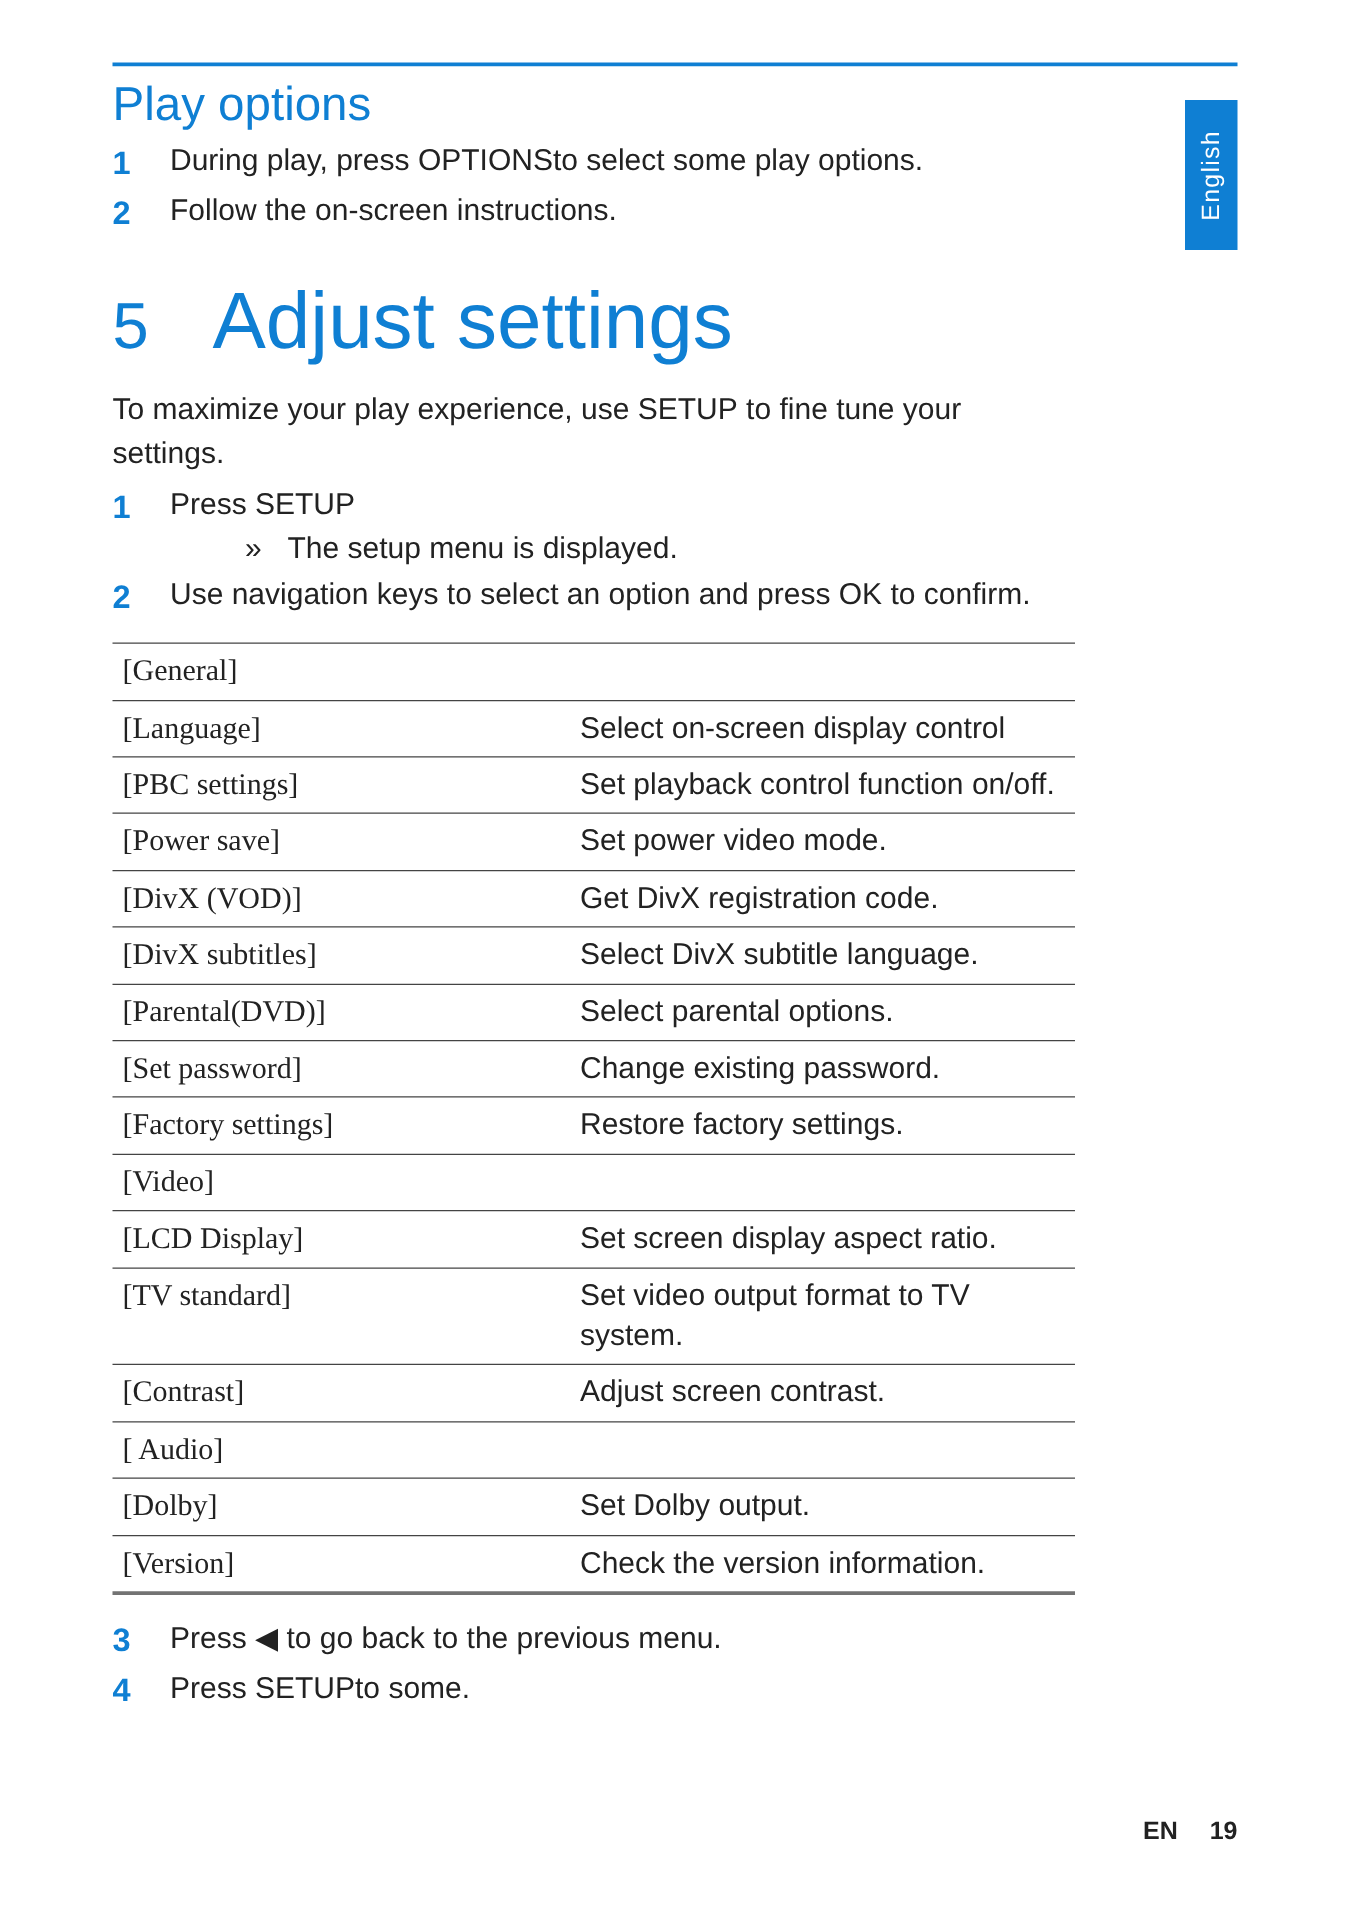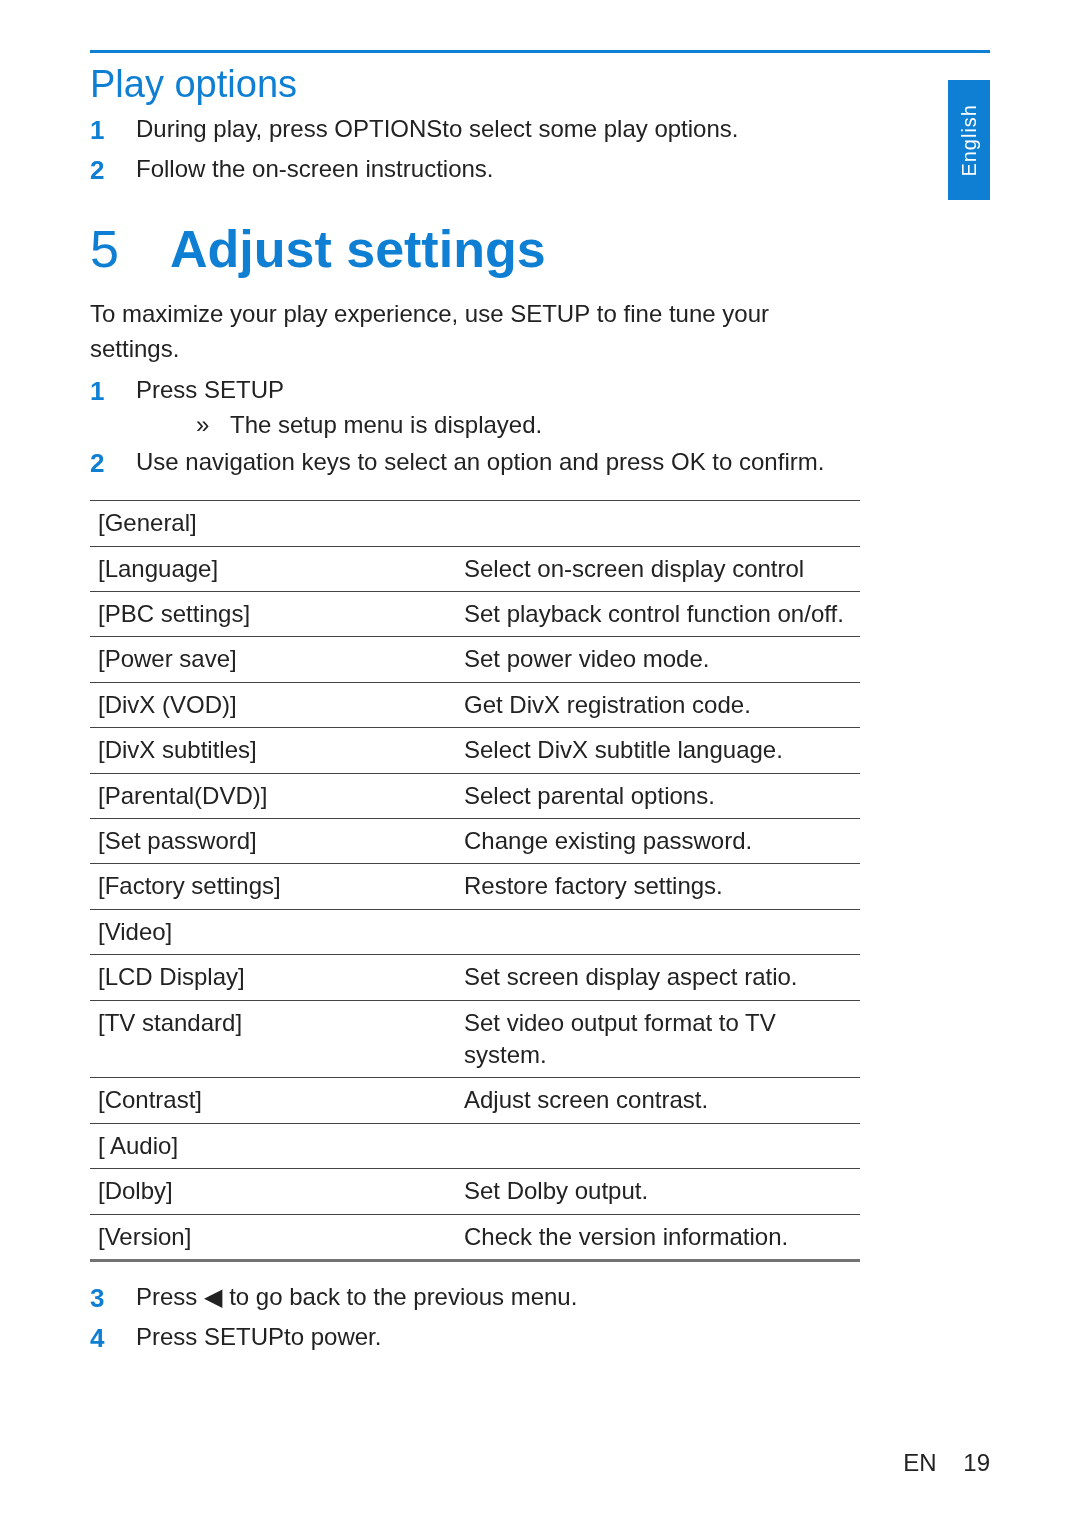--- a/index.html
+++ b/index.html
@@ -73,22 +73,22 @@
     align-items: baseline;
     color: #0f7fd3;
     margin: 30px 0 18px 0;
   }
   .chapter-num {
     font-size: 52px;
     font-weight: 400;
     width: 80px;
   }
   .chapter-title {
-    font-size: 52px;
-    font-weight: 700;
+    font-size: 64px;
+    font-weight: 400;
   }
   .intro {
     font-size: 24px;
     line-height: 1.45;
     margin: 0 0 6px 0;
   }
   .sublist {
     margin-left: 60px;
     font-size: 24px;
     line-height: 1.45;
@@ -107,28 +107,29 @@
     border-top: 1px solid #444;
     padding: 6px 8px 6px 8px;
     vertical-align: top;
     line-height: 1.35;
   }
   table.settings tr:last-child td {
     border-bottom: 3px solid #737373;
   }
   table.settings td.key {
     width: 350px;
-    font-family: Liberation Sans, sans-serif;
+    font-family: Liberation Serif, serif;
     font-weight: 400;
   }
   .footer {
     position: absolute;
     bottom: 48px;
     right: 90px;
-    font-size: 24px;
+    font-size: 20px;
+    font-weight: bold;
   }
   .footer .lang { margin-right: 20px; }
 </style>
 </head>
 <body>
 
 <div class="page">
   <hr class="rule">
 
   <div class="lang-tab">
@@ -247,21 +248,21 @@
 
     <div class="ol-line">
       <div class="ol-num">3</div>
       <div class="ol-body">
         <span>Press </span><span>◀</span><span> to go back to the previous menu.</span>
       </div>
     </div>
     <div class="ol-line">
       <div class="ol-num">4</div>
       <div class="ol-body">
-        <span>Press </span><span class="bold">SETUP</span><span>to power.</span>
+        <span>Press </span><span class="bold">SETUP</span><span>to some.</span>
       </div>
     </div>
 
   </div>
 
   <div class="footer">
     <span class="lang">EN</span>
     <span>19</span>
   </div>
 </div>

